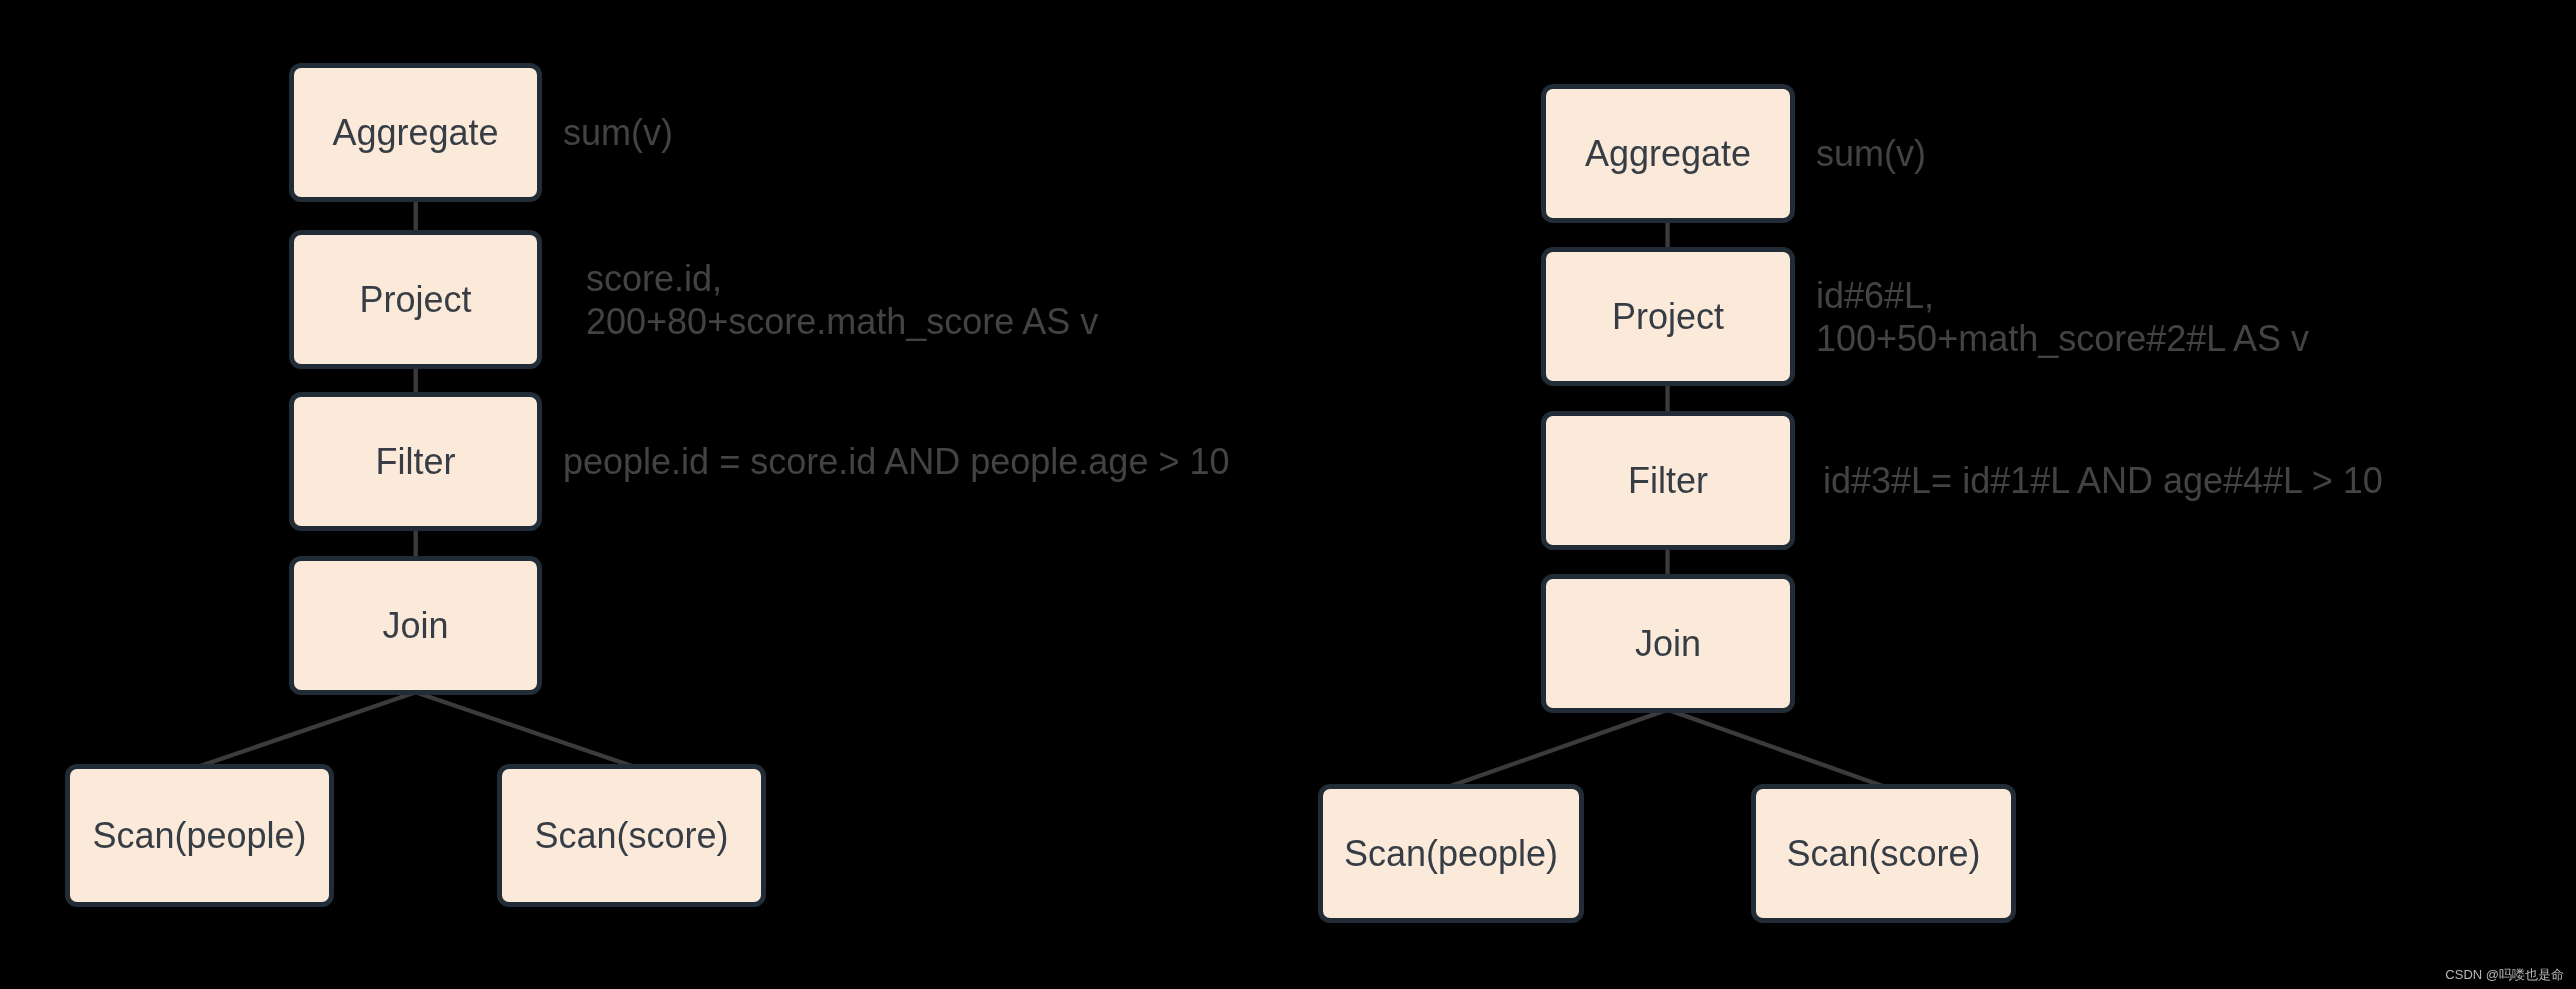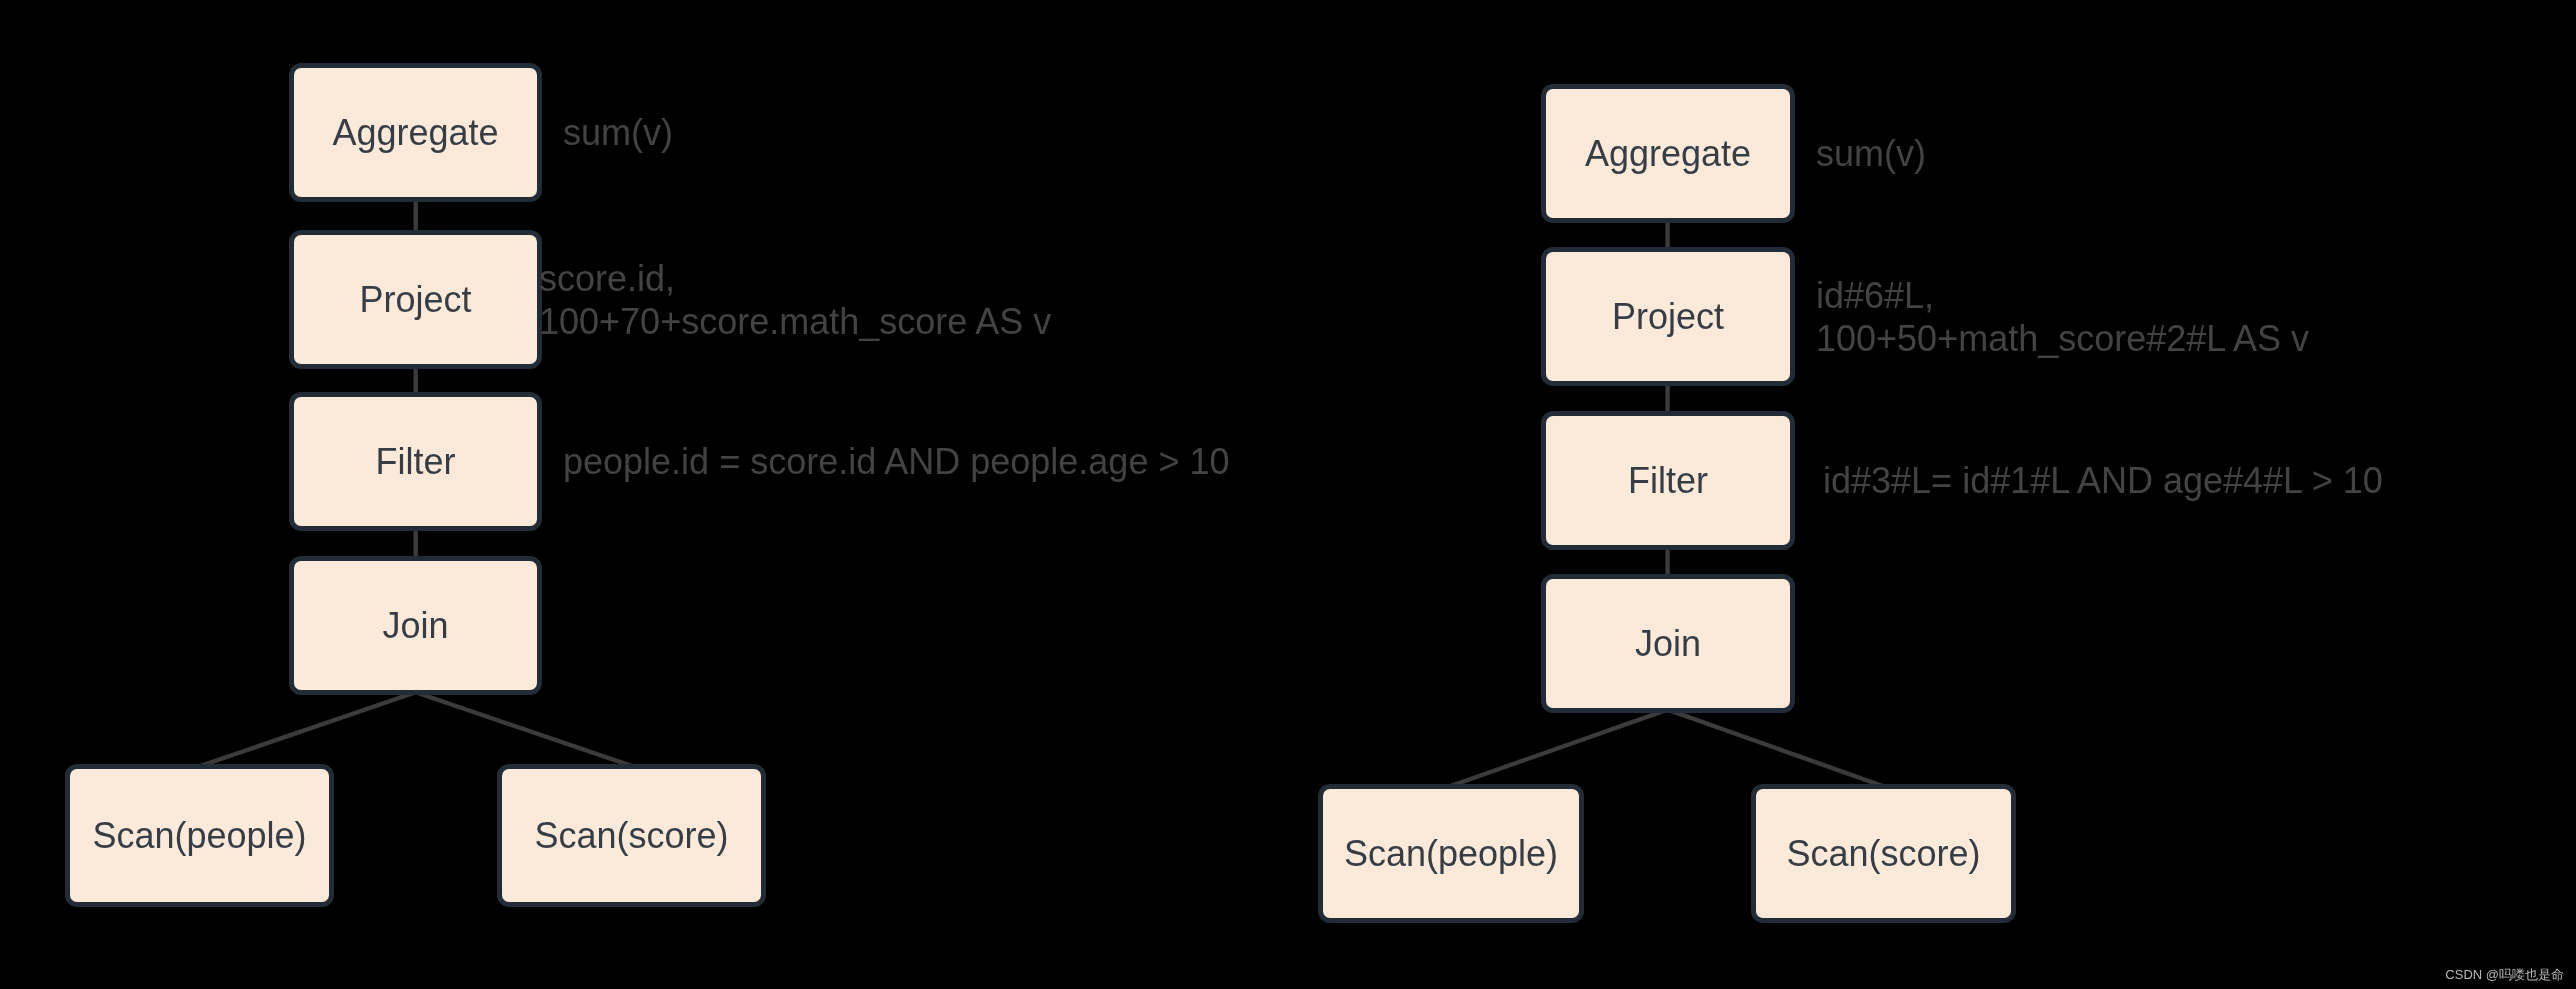--- a/index.html
+++ b/index.html
@@ -85,23 +85,23 @@
   <div class="node" style="left:289px; top:63px; width:253px; height:139px;">
     <span class="label">Aggregate</span>
   </div>
   <div class="annotation" style="left:563px; top:63px; height:139px;">
     <span>sum(v)</span>
   </div>
 
   <div class="node" style="left:289px; top:230px; width:253px; height:139px;">
     <span class="label">Project</span>
   </div>
-  <div class="annotation" style="left:539px; top:230px; height:139px;">
+  <div class="annotation" style="left:586px; top:230px; height:139px;">
     <span>score.id,</span>
-    <span>100+70+score.math_score AS v</span>
+    <span>200+80+score.math_score AS v</span>
   </div>
 
   <div class="node" style="left:289px; top:392px; width:253px; height:139px;">
     <span class="label">Filter</span>
   </div>
   <div class="annotation" style="left:563px; top:392px; height:139px;justify-content:center;">
     <span>people.id = score.id AND people.age &gt; 10</span>
   </div>
 
   <div class="node" style="left:289px; top:556px; width:253px; height:139px;">

